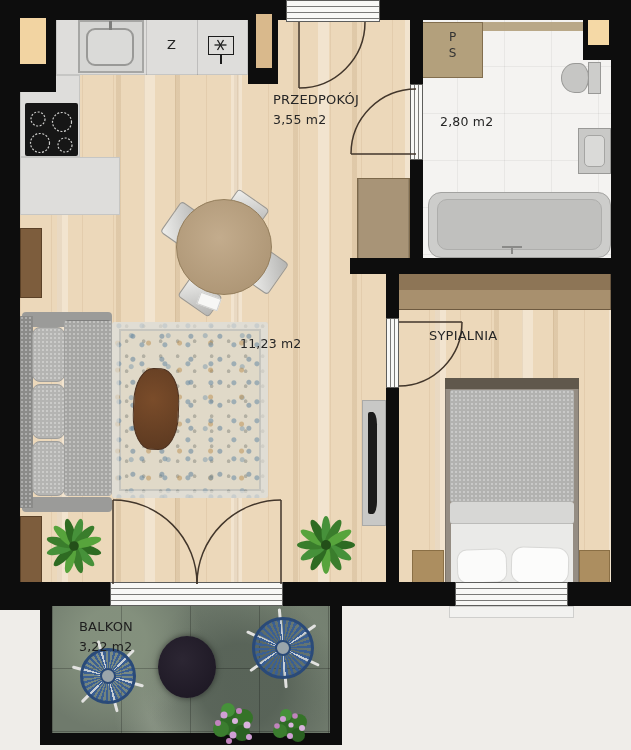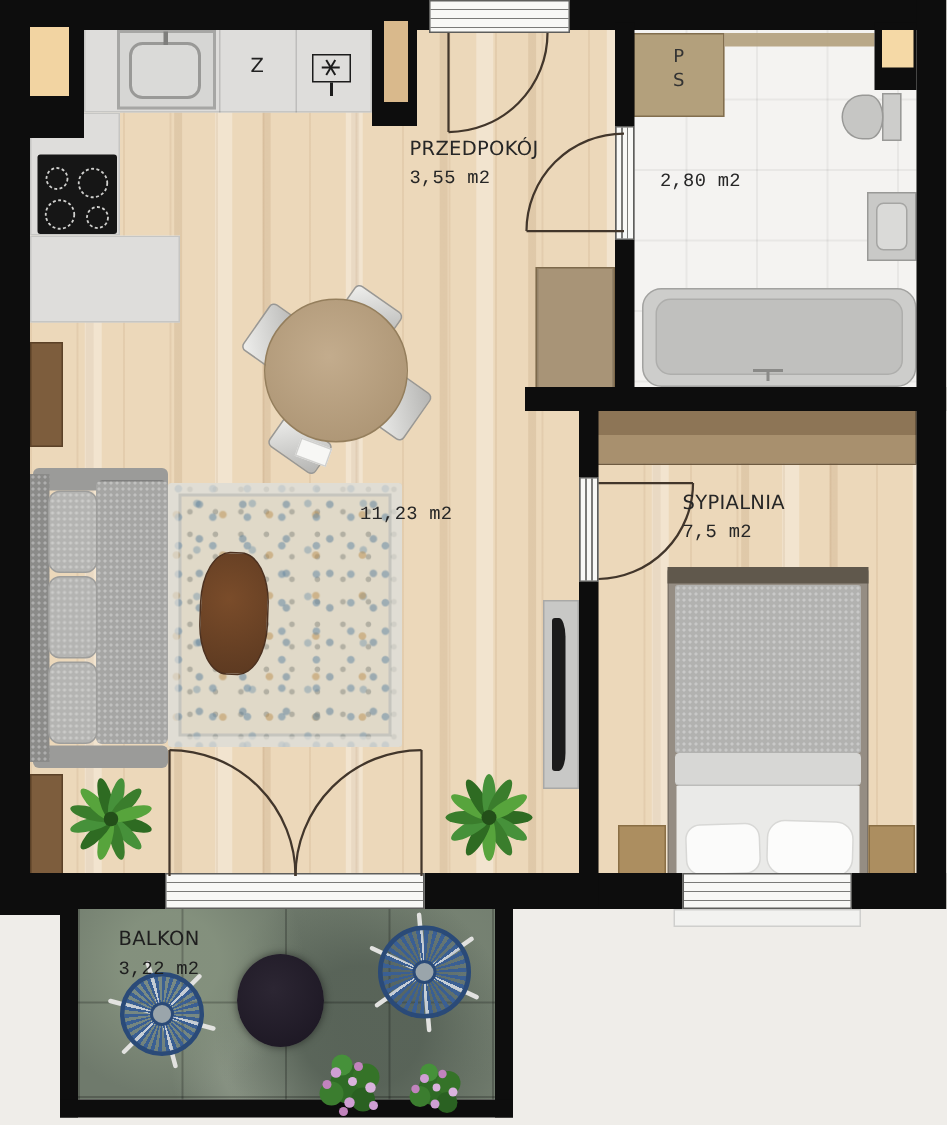--- a/index.html
+++ b/index.html
@@ -35,21 +35,21 @@
     background-image:
       radial-gradient(circle at 30% 20%, rgba(104,138,164,.55) 0 2px, transparent 3px),
       radial-gradient(circle at 72% 62%, rgba(88,124,152,.5) 0 2px, transparent 3px),
       radial-gradient(circle at 18% 78%, rgba(186,142,78,.5) 0 2px, transparent 3px),
       radial-gradient(circle at 86% 28%, rgba(148,148,138,.6) 0 1.5px, transparent 2.2px),
       radial-gradient(circle at 52% 44%, rgba(116,148,170,.45) 0 2px, transparent 3px);
     background-size:23px 19px,29px 23px,31px 27px,17px 15px,37px 31px;
     box-shadow:inset 0 0 0 7px rgba(246,241,229,.55), inset 0 0 0 9px rgba(120,140,160,.25);}
   .room-label{position:absolute;z-index:7;color:#262626;
     font-size:13px;line-height:1.55;letter-spacing:.2px;white-space:nowrap;}
-  .room-label .area{font-size:12.5px;font-family:Liberation Mono, monospace;}
+  .room-label .area{font-size:12.5px;}
   .cab{border:1px solid rgba(90,70,40,.55);}
   .wicker{border-radius:50%;border:3px solid #2a4a78;box-sizing:border-box;
     background:repeating-conic-gradient(#3a5f93 0deg 6deg, rgba(70,110,160,.18) 6deg 12deg);}
   .hub{position:absolute;left:50%;top:50%;width:16px;height:16px;margin:-8px 0 0 -8px;
     border-radius:50%;background:#9aa5ab;border:2px solid #2a4a78;box-sizing:border-box;}
   .leg{position:absolute;background:#e2e2e0;height:2.5px;border-radius:2px;z-index:0;}
   svg{display:block;}
 </style>
 </head>
 <body>
@@ -282,22 +282,21 @@
   <div class="room-label" style="left:273px;top:90px;width:120px">
     <div>PRZEDPOKÓJ</div>
     <div class="area">3,55 m2</div>
   </div>
   <div class="room-label" style="left:440px;top:112px;width:115px">
     <div class="area">2,80 m2</div>
   </div>
   <div class="room-label" style="left:240px;top:334px;width:150px">
     <div class="area">11,23 m2</div>
   </div>
-  <div class="room-label" style="left:455px;top:326px;width:115px">
+  <div class="room-label" style="left:429px;top:326px;width:115px">
     <div>SYPIALNIA</div>
-    <div class="area">7,5 m2</div>
   </div>
   <div class="room-label" style="left:79px;top:617px;width:120px;color:#1e1e1e">
     <div>BALKON</div>
     <div class="area">3,22 m2</div>
   </div>
 
 </div>
 
 </body></html>

